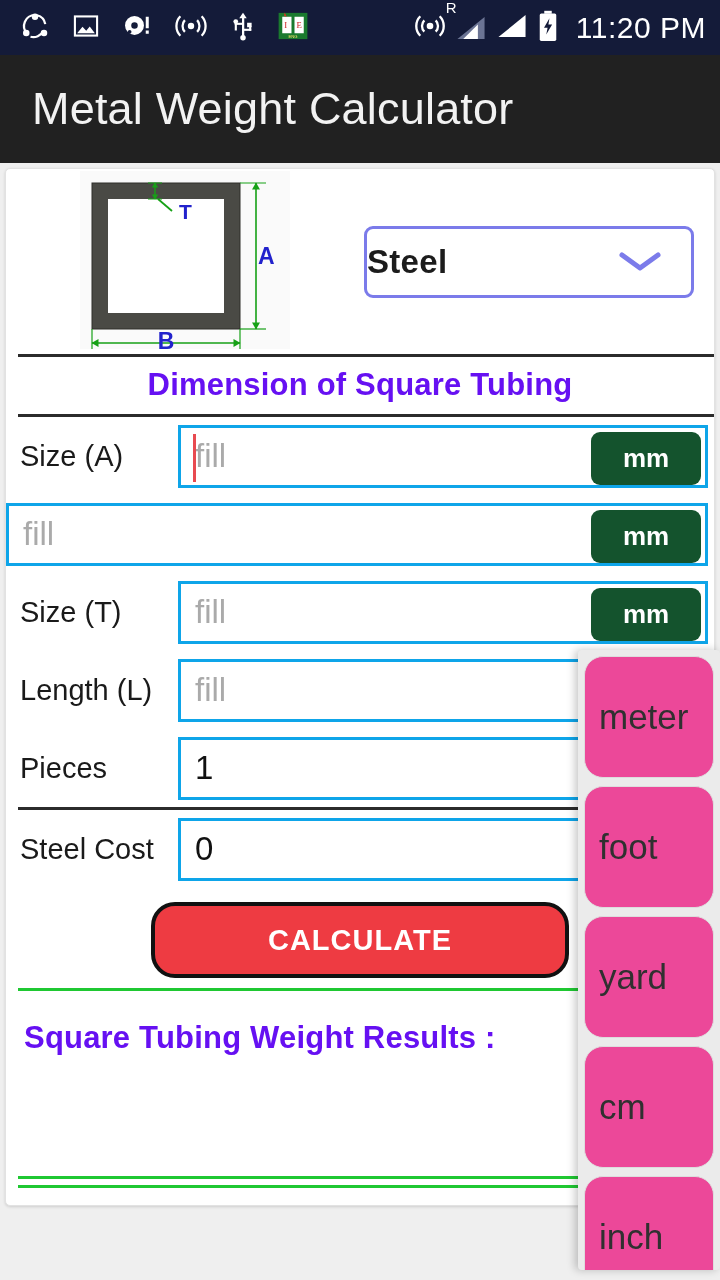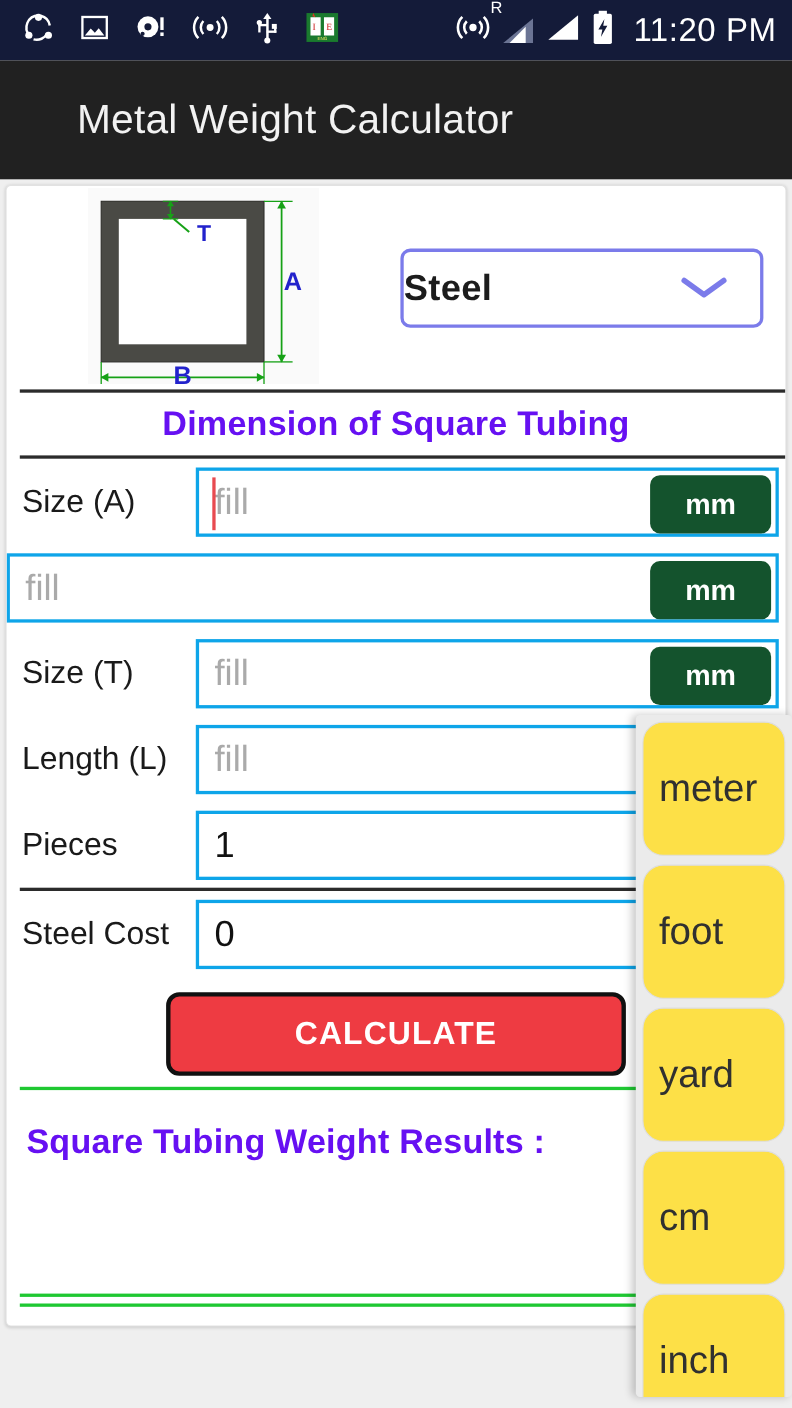--- a/index.html
+++ b/index.html
@@ -56,25 +56,24 @@
     position: absolute;
     top: 55px; left: 0;
     width: 720px;
     height: 108px;
     background: #212121;
     display: flex;
     align-items: center;
   }
   #app-title {
     color: #f2f2f2;
-    font-size: 37px;
+    font-size: 45px;
     font-weight: 400;
     padding-left: 32px;
     letter-spacing: 0.2px;
-    margin-left: 38px;
   }
 
   
   #card {
     position: absolute;
     top: 168px; left: 5px;
     width: 710px;
     height: 1038px;
     background: #ffffff;
     border: 1px solid #e2e2e2;
@@ -191,21 +190,21 @@
   
   #calc-wrap {
     display: flex;
     justify-content: center;
     padding: 14px 0 10px 0;
   }
   #calculate-button {
     width: 418px; height: 76px;
     background: #ee3b42;
     border: 4px solid #111111;
-    border-radius: 12px;
+    border-radius: 24px;
     color: #ffffff;
     font-size: 29px;
     font-weight: bold;
     letter-spacing: 1px;
     display: flex;
     align-items: center;
     justify-content: center;
   }
 
   .greenline {
@@ -237,21 +236,21 @@
     height: 620px;
     background: #ebebeb;
     border-radius: 4px;
     box-shadow: -3px 0 8px rgba(0,0,0,.22);
     padding: 6px 6px 0 6px;
     overflow: hidden;
   }
   .unit-item {
     height: 122px;
     margin-bottom: 8px;
-    background: #fde047;
+    background: #ec4899;
     border: 1px solid #dddddd;
     border-radius: 19px;
     display: flex;
     align-items: center;
     padding-left: 14px;
     font-size: 35px;
     color: #303030;
   }
 </style>
 </head>

